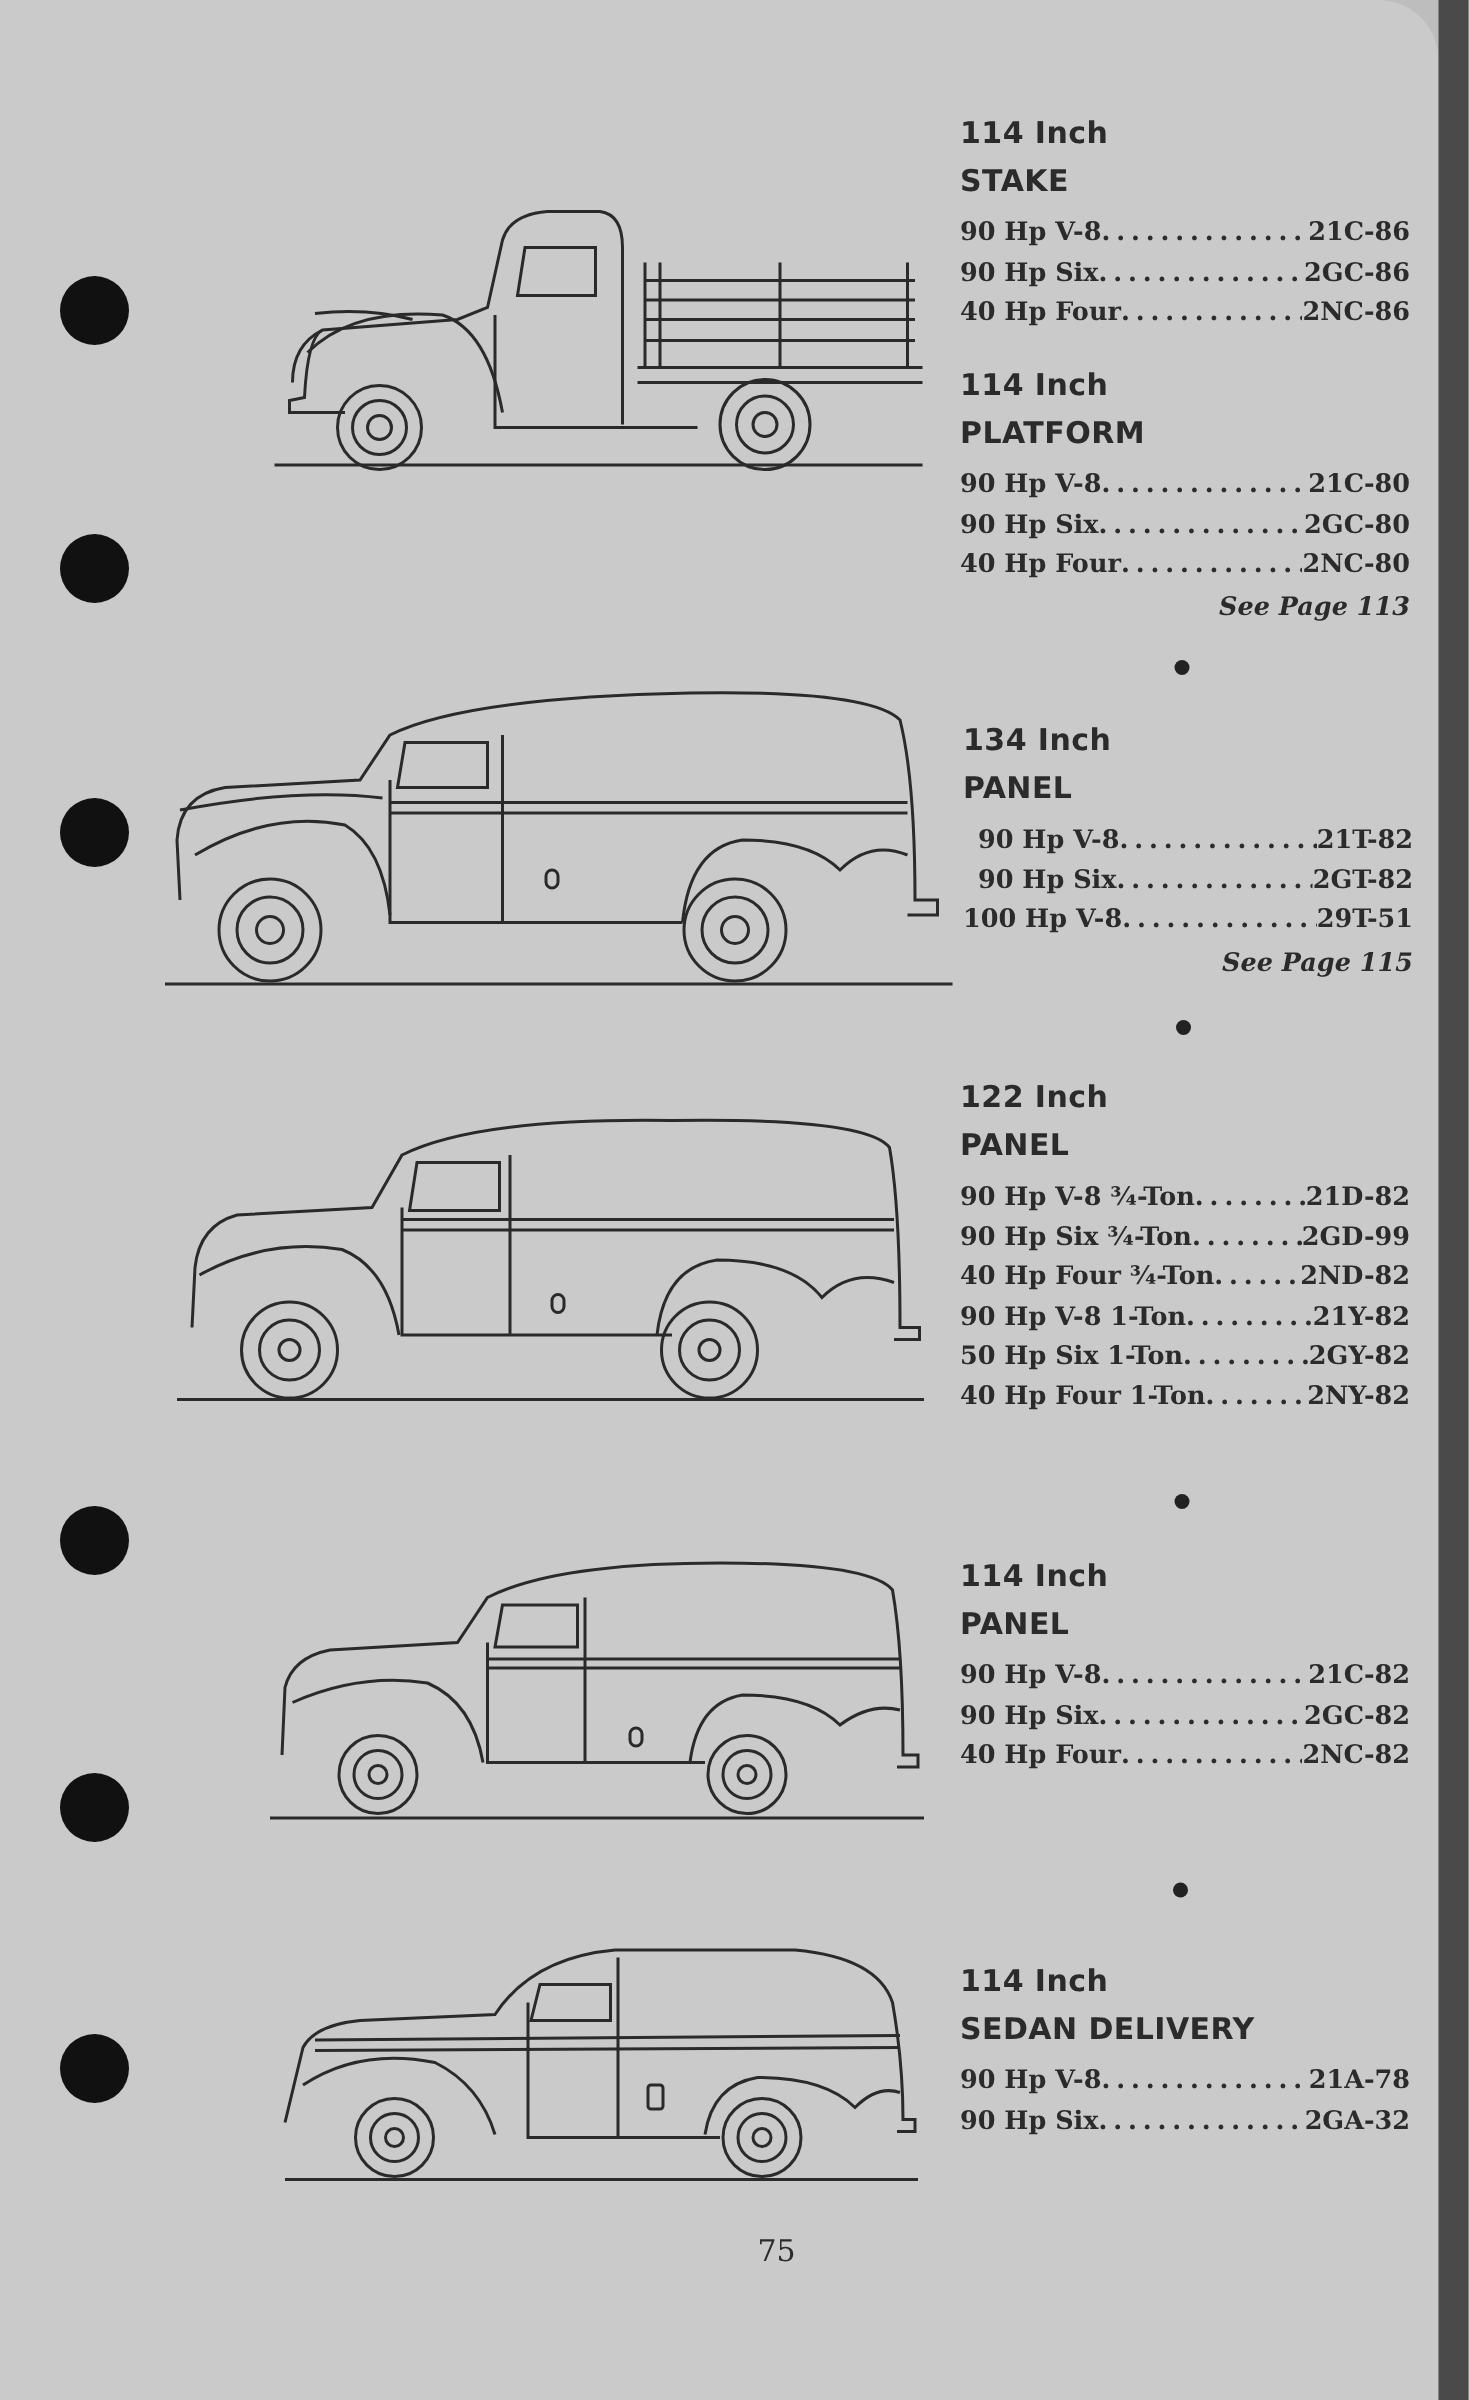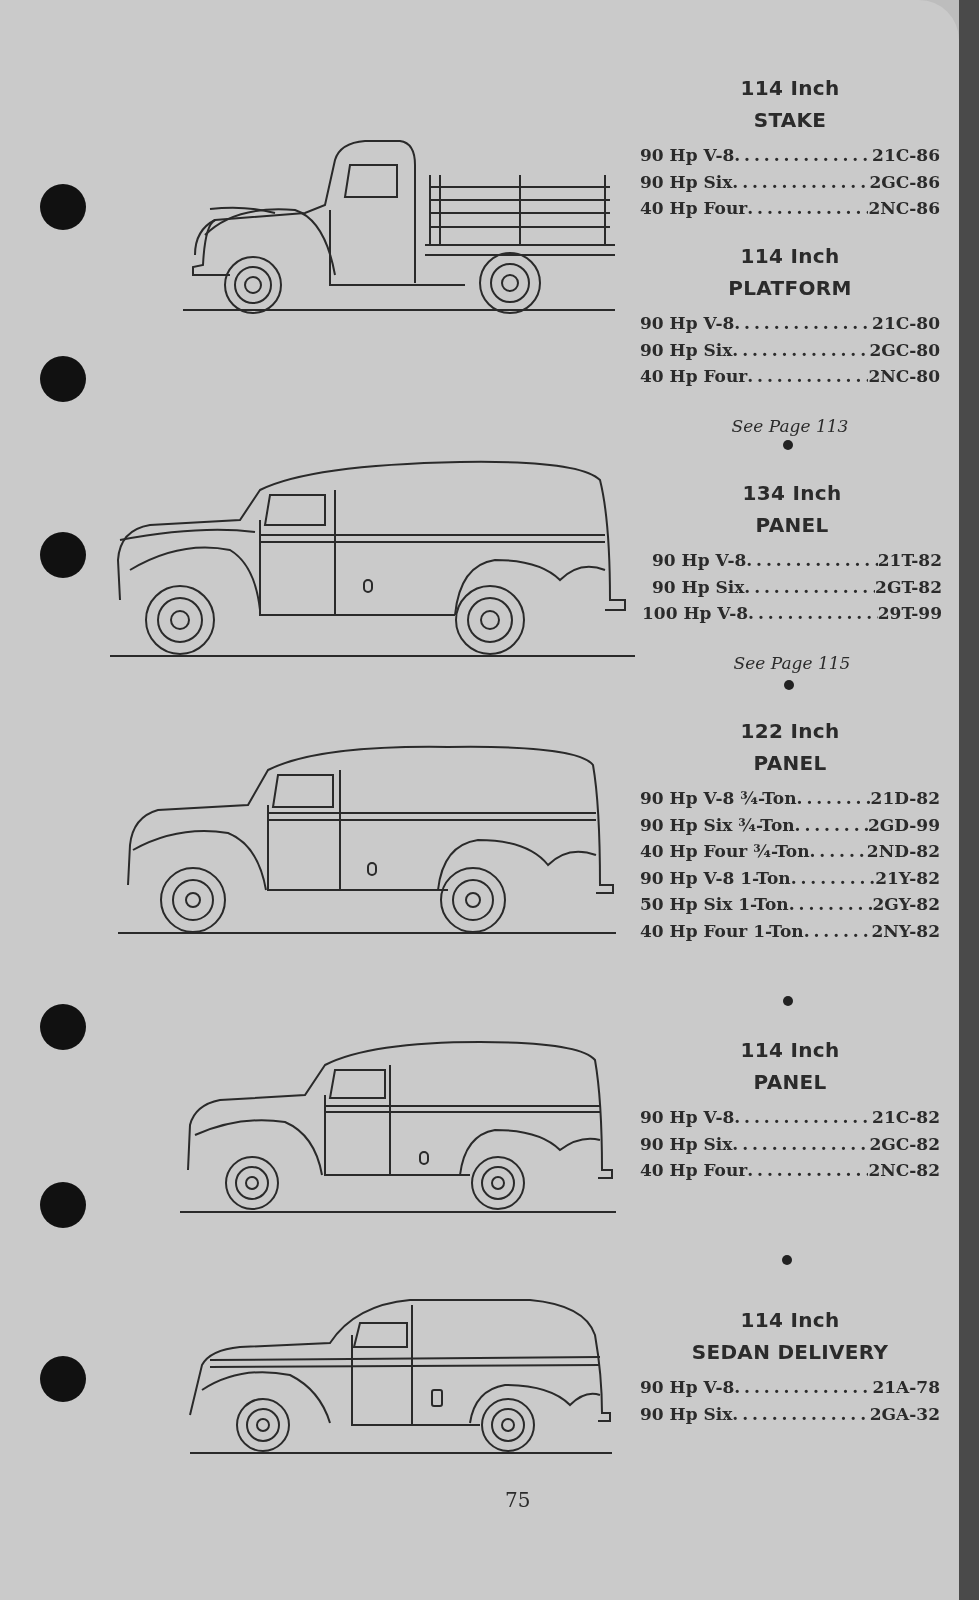--- a/index.html
+++ b/index.html
@@ -1,27 +1,27 @@
 <!DOCTYPE html>
 <html><head>
 <meta charset="utf-8">
 <style>
   html,body{margin:0;padding:0;}
   body{width:979px;height:1600px;background:#bdbdbd;position:relative;overflow:hidden;}
   .page{position:absolute;left:0;top:0;width:959px;height:1600px;background:#cacaca;border-top-right-radius:40px;}
   .edge{position:absolute;left:959px;top:0;width:20px;height:1600px;background:#4a4a4a;}
   .hole{position:absolute;left:40px;width:46px;height:46px;border-radius:50%;background:#111;}
   .sect{position:absolute;left:640px;width:300px;color:#2b2b2b;}
-  .hdr{font-family:"DejaVu Sans",sans-serif;font-weight:bold;font-size:20px;text-align:center;line-height:32px;letter-spacing:0.3px;}
+  .hdr{font-family:"DejaVu Sans",sans-serif;font-weight:bold;font-size:20px;line-height:32px;letter-spacing:0.3px;}
   .row{font-family:"DejaVu Serif","Liberation Serif",serif;font-weight:bold;font-size:17px;line-height:26.5px;display:flex;white-space:nowrap;justify-content:flex-end;}
   .row .l{flex:0 0 auto;}
   .row .d{flex:1 1 auto;overflow:hidden;letter-spacing:2px;}
   .row .d::before{content:". . . . . . . . . . . . . . . . . . . . . . . . . . . . . . . . . . .";letter-spacing:-1px;}
   .row .c{flex:0 0 auto;}
-  .see{font-family:"DejaVu Serif","Liberation Serif",serif;font-style:italic;font-weight:normal;font-size:17px;text-align:center;line-height:30px;margin-top:21px;}
+  .see{font-family:"DejaVu Serif","Liberation Serif",serif;font-style:italic;font-weight:bold;font-size:17px;text-align:right;line-height:30px;}
   .bullet{position:absolute;width:10px;height:10px;border-radius:50%;background:#222;}
   .pnum{position:absolute;left:505px;top:1488px;font-family:"DejaVu Serif","Liberation Serif",serif;font-weight:normal;font-size:20px;color:#2b2b2b;}
   svg.truck{position:absolute;}
   svg.truck *{fill:none;stroke:#2a2a2a;stroke-width:2;}
 </style>
 </head>
 <body>
 
 <div class="page">
 
@@ -190,21 +190,21 @@
         <span class="c">21T-82</span>
       </div>
     <div class="row" style="padding-left:10px">
         <span class="l">90 Hp Six</span>
         <span class="d"></span>
         <span class="c">2GT-82</span>
       </div>
     <div class="row">
         <span class="l">100 Hp V-8</span>
         <span class="d"></span>
-        <span class="c">29T-99</span>
+        <span class="c">29T-51</span>
       </div>
     <div class="see">See Page 115</div>
   </div>
   <div class="bullet" style="left:784px;top:680px"></div>
 
   <div class="sect" style="top:715px">
     <div class="hdr">122 Inch</div>
     <div class="hdr">PANEL</div>
     <div style="height:6px"></div>
     <div class="row">

